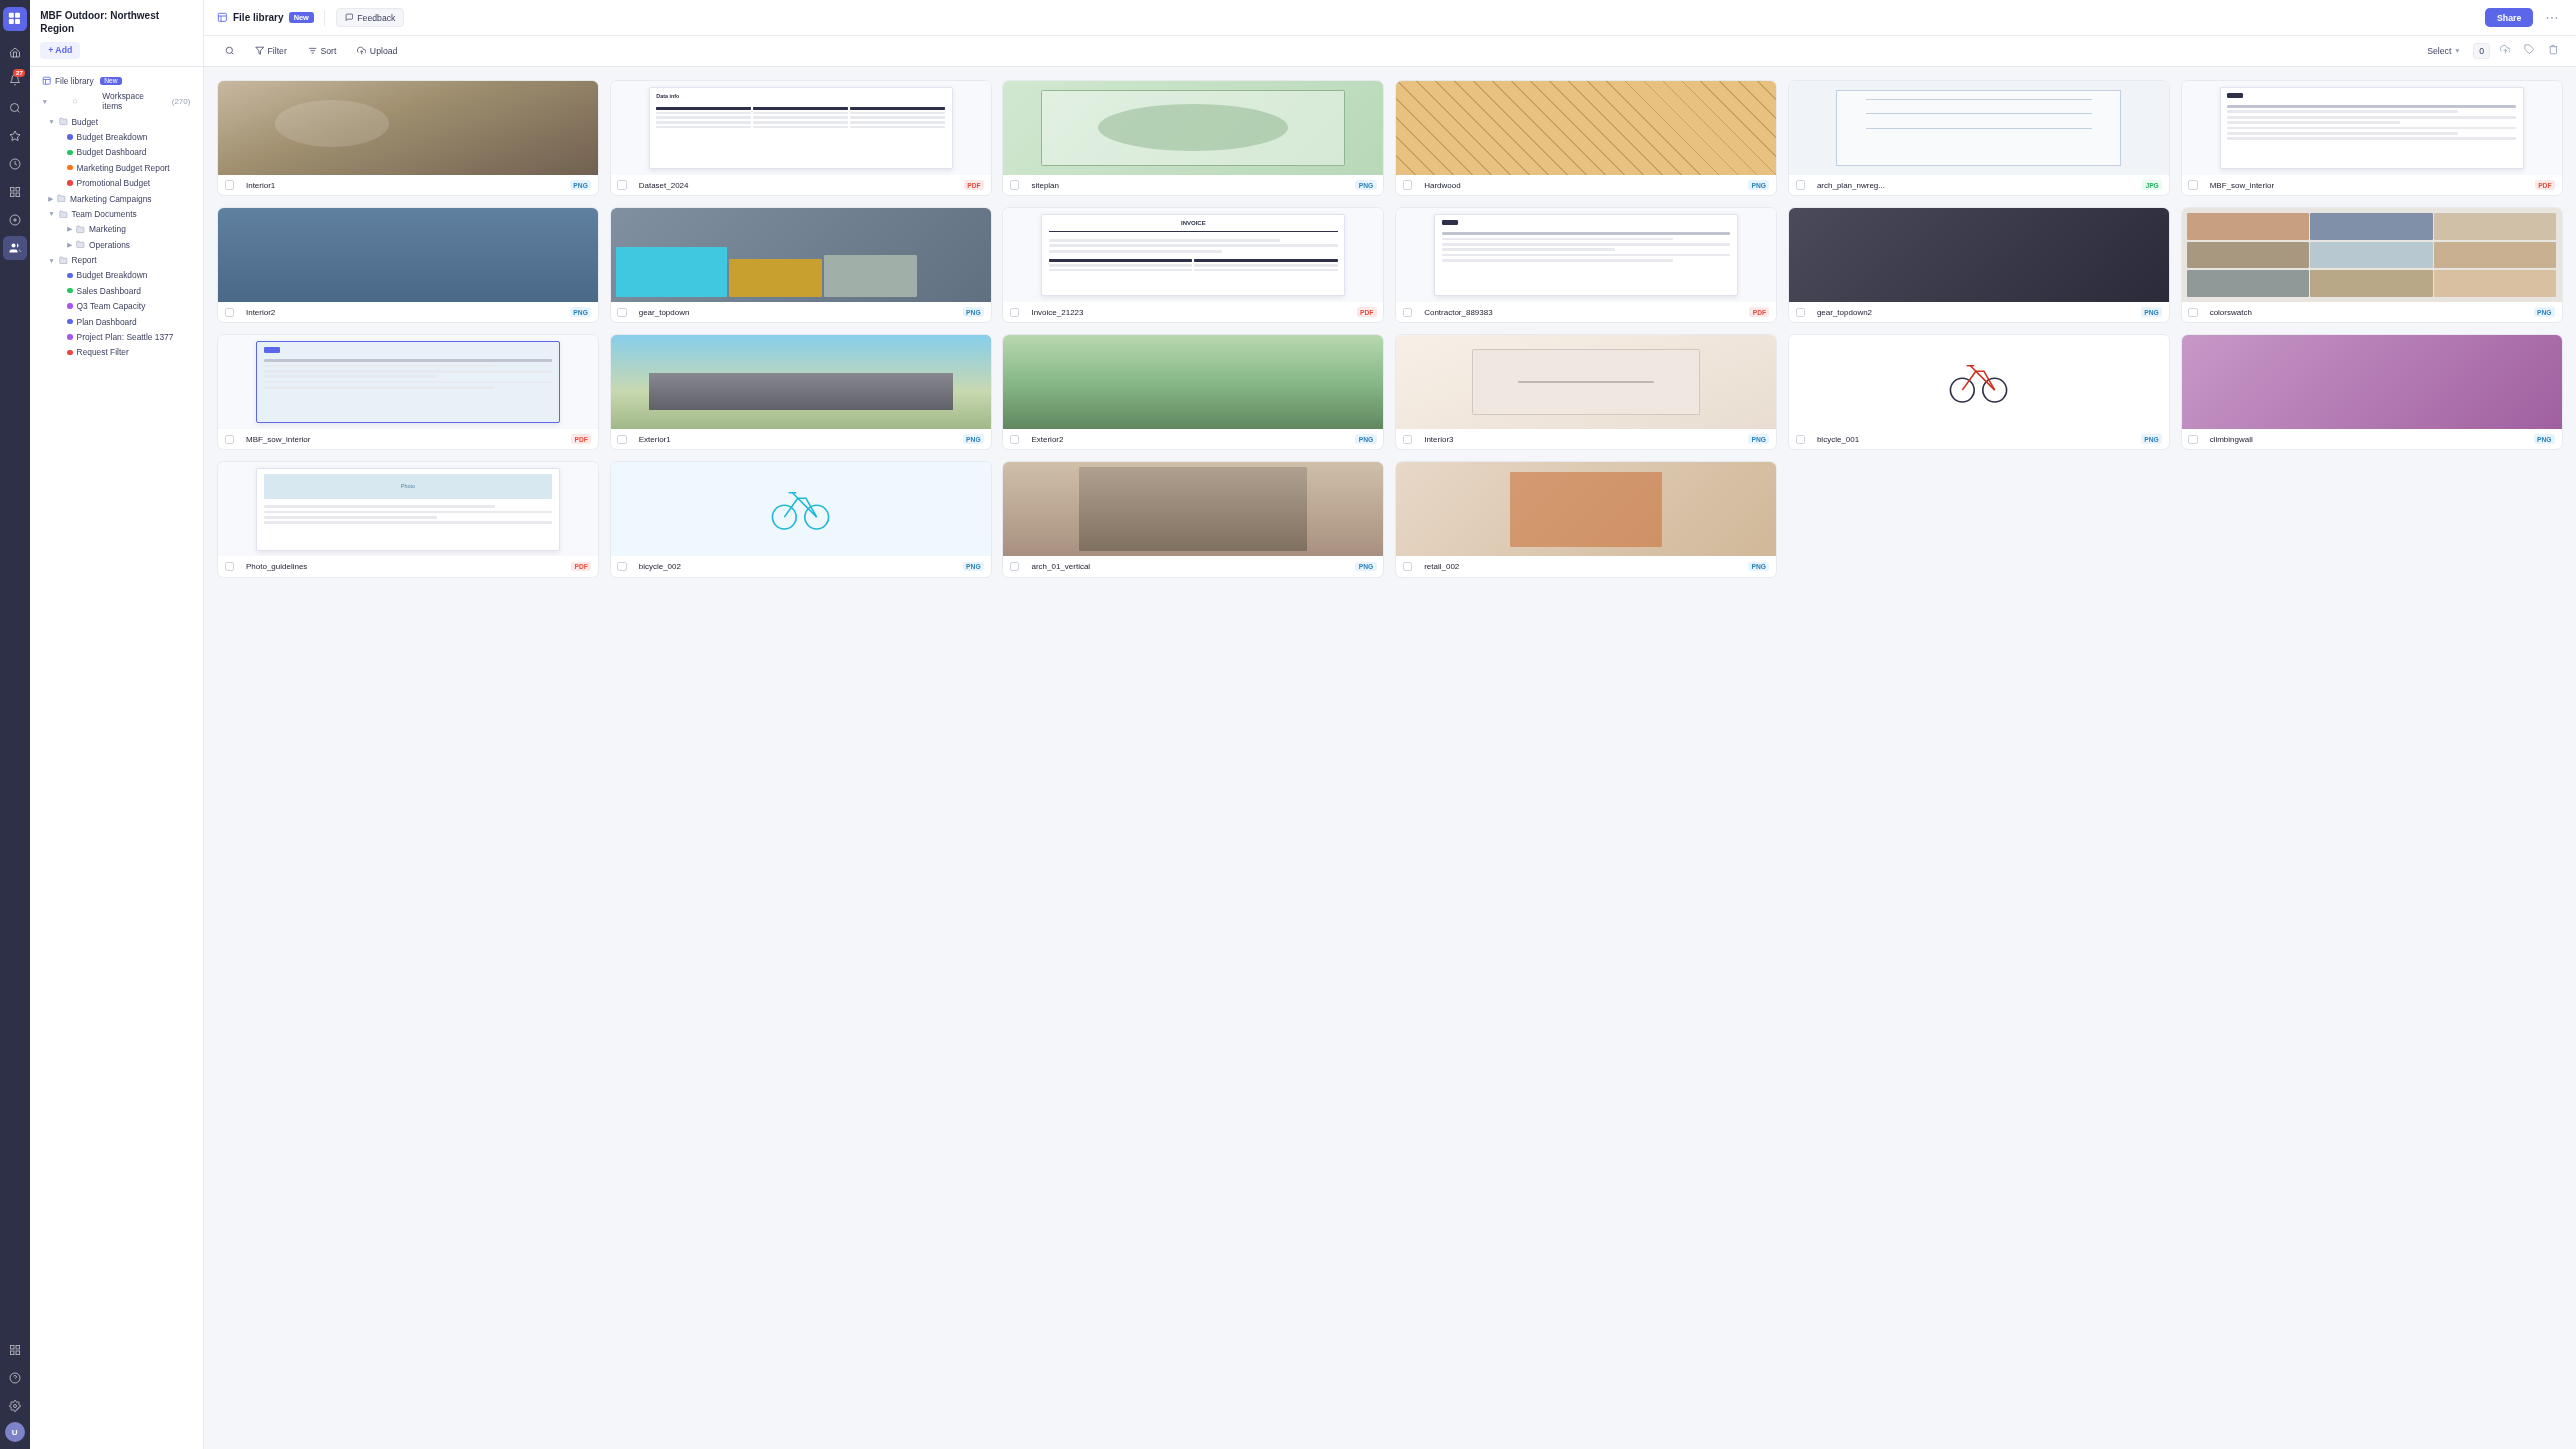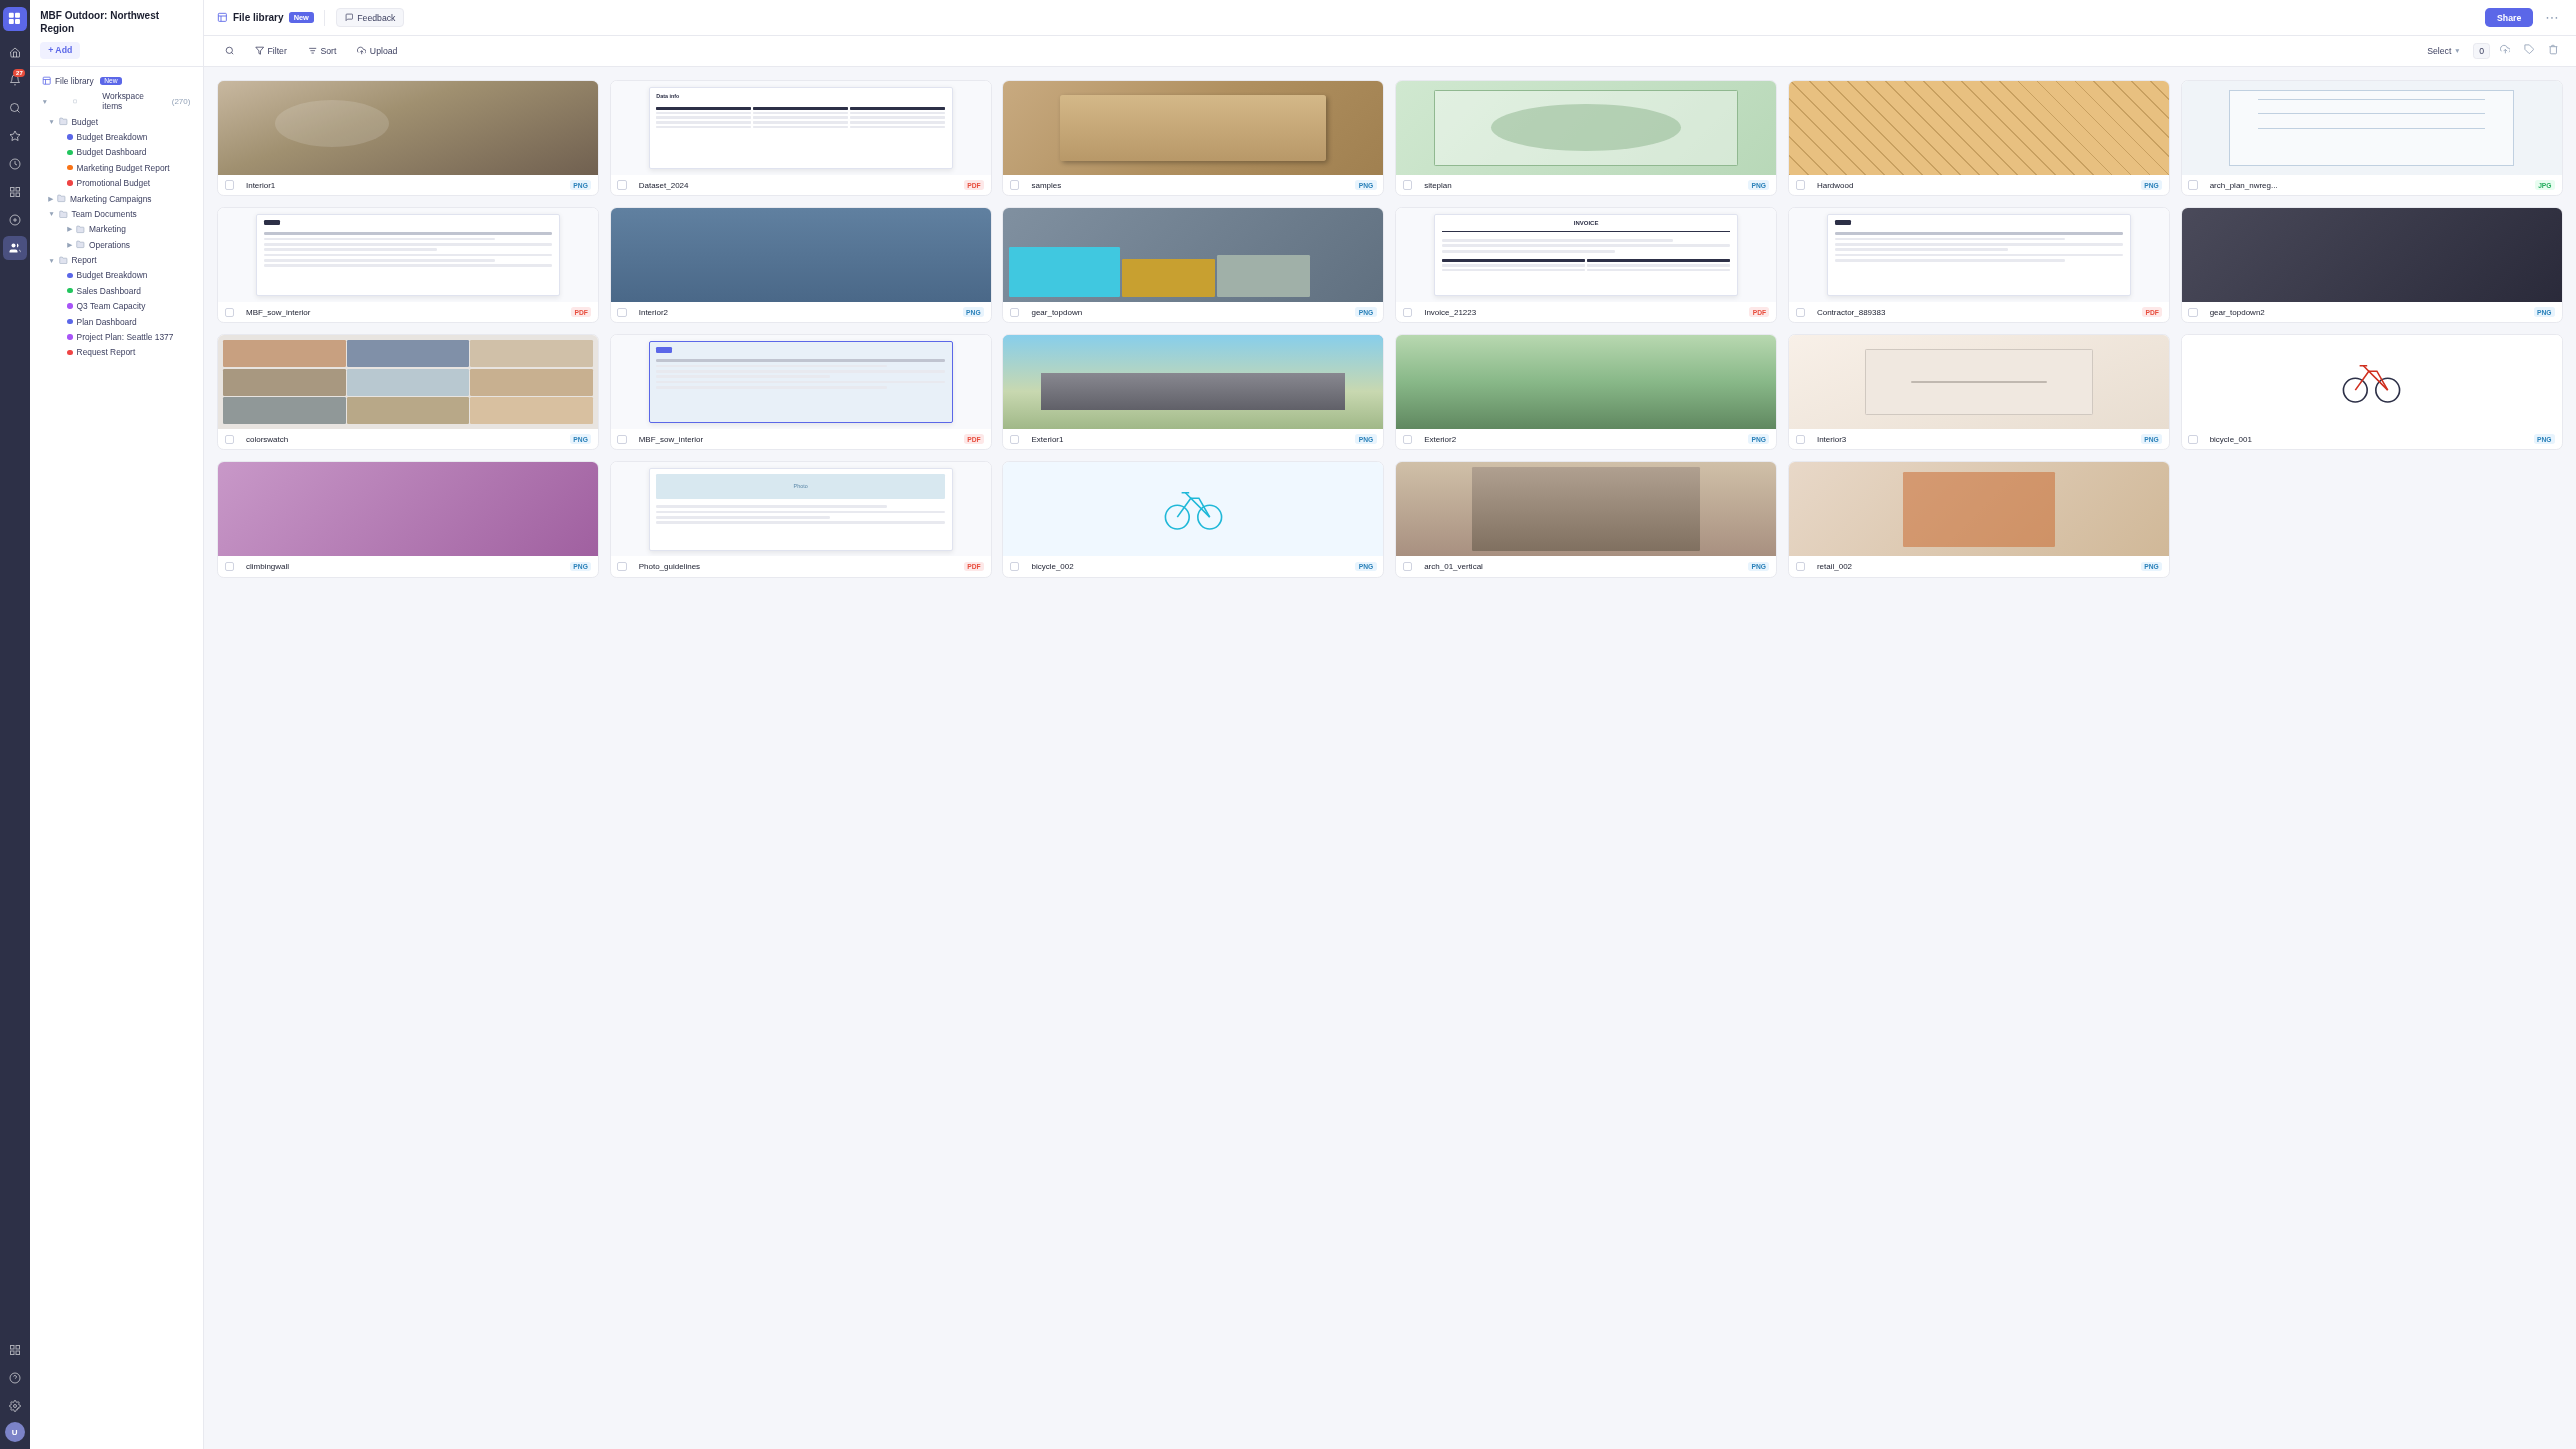--- a/index.html
+++ b/index.html
@@ -481,21 +481,21 @@
     <div class="sidebar-tree-item tree-indent-3">
       <div class="dot dot-blue"></div>
       <span>Plan Dashboard</span>
     </div>
     <div class="sidebar-tree-item tree-indent-3">
       <div class="dot dot-purple"></div>
       <span>Project Plan: Seattle 1377</span>
     </div>
     <div class="sidebar-tree-item tree-indent-3">
       <div class="dot dot-red"></div>
-      <span>Request Report</span>
+      <span>Request Filter</span>
     </div>
   </div>
 </div>
 
 <div class="main">
 
   <div class="topbar">
     <div class="topbar-title">
       <svg width="10.7" height="10.7" viewBox="0 0 24 24" fill="none" stroke="#5b67e8" stroke-width="2">
           <rect x="3" y="3" width="18" height="18" rx="2"></rect>
@@ -622,32 +622,20 @@
             </div>
           </div>
         </div>
         <div class="file-info">
           <div class="file-checkbox"></div>
           <span class="file-name">Dataset_2024</span>
           <span class="file-type-badge badge-pdf">PDF</span>
         </div>
       </div>
 
-      <div class="file-card">
-        <div class="file-thumb thumb-wood">
-          <div style="width:100%;height:100%;background:linear-gradient(135deg,#c8aa80 0%,#b09060 50%,#a08050 100%);display:flex;align-items:center;justify-content:center;">
-            <div style="width:70%;height:70%;background:linear-gradient(180deg,#d4b888 0%,#b89868 100%);border-radius:2.7px;box-shadow:2px 2px 5.4px rgba(0,0,0,0.3);"></div>
-          </div>
-        </div>
-        <div class="file-info">
-          <div class="file-checkbox"></div>
-          <span class="file-name">samples</span>
-          <span class="file-type-badge badge-png">PNG</span>
-        </div>
-      </div>
 
       <div class="file-card">
         <div class="file-thumb" style="background:#e8f0e8;">
           <div style="width:100%;height:100%;background:linear-gradient(135deg,#d0e8d0 0%,#b8d8b8 100%);position:relative;overflow:hidden;">
             <div style="position:absolute;top:10%;left:10%;width:80%;height:80%;background:rgba(255,255,255,0.4);border-radius:1.3px;border:0.7px solid #90b890;"></div>
             <div style="position:absolute;top:25%;left:25%;width:50%;height:50%;border-radius:50%;background:rgba(140,180,140,0.5);"></div>
           </div>
         </div>
         <div class="file-info">
           <div class="file-checkbox"></div>

